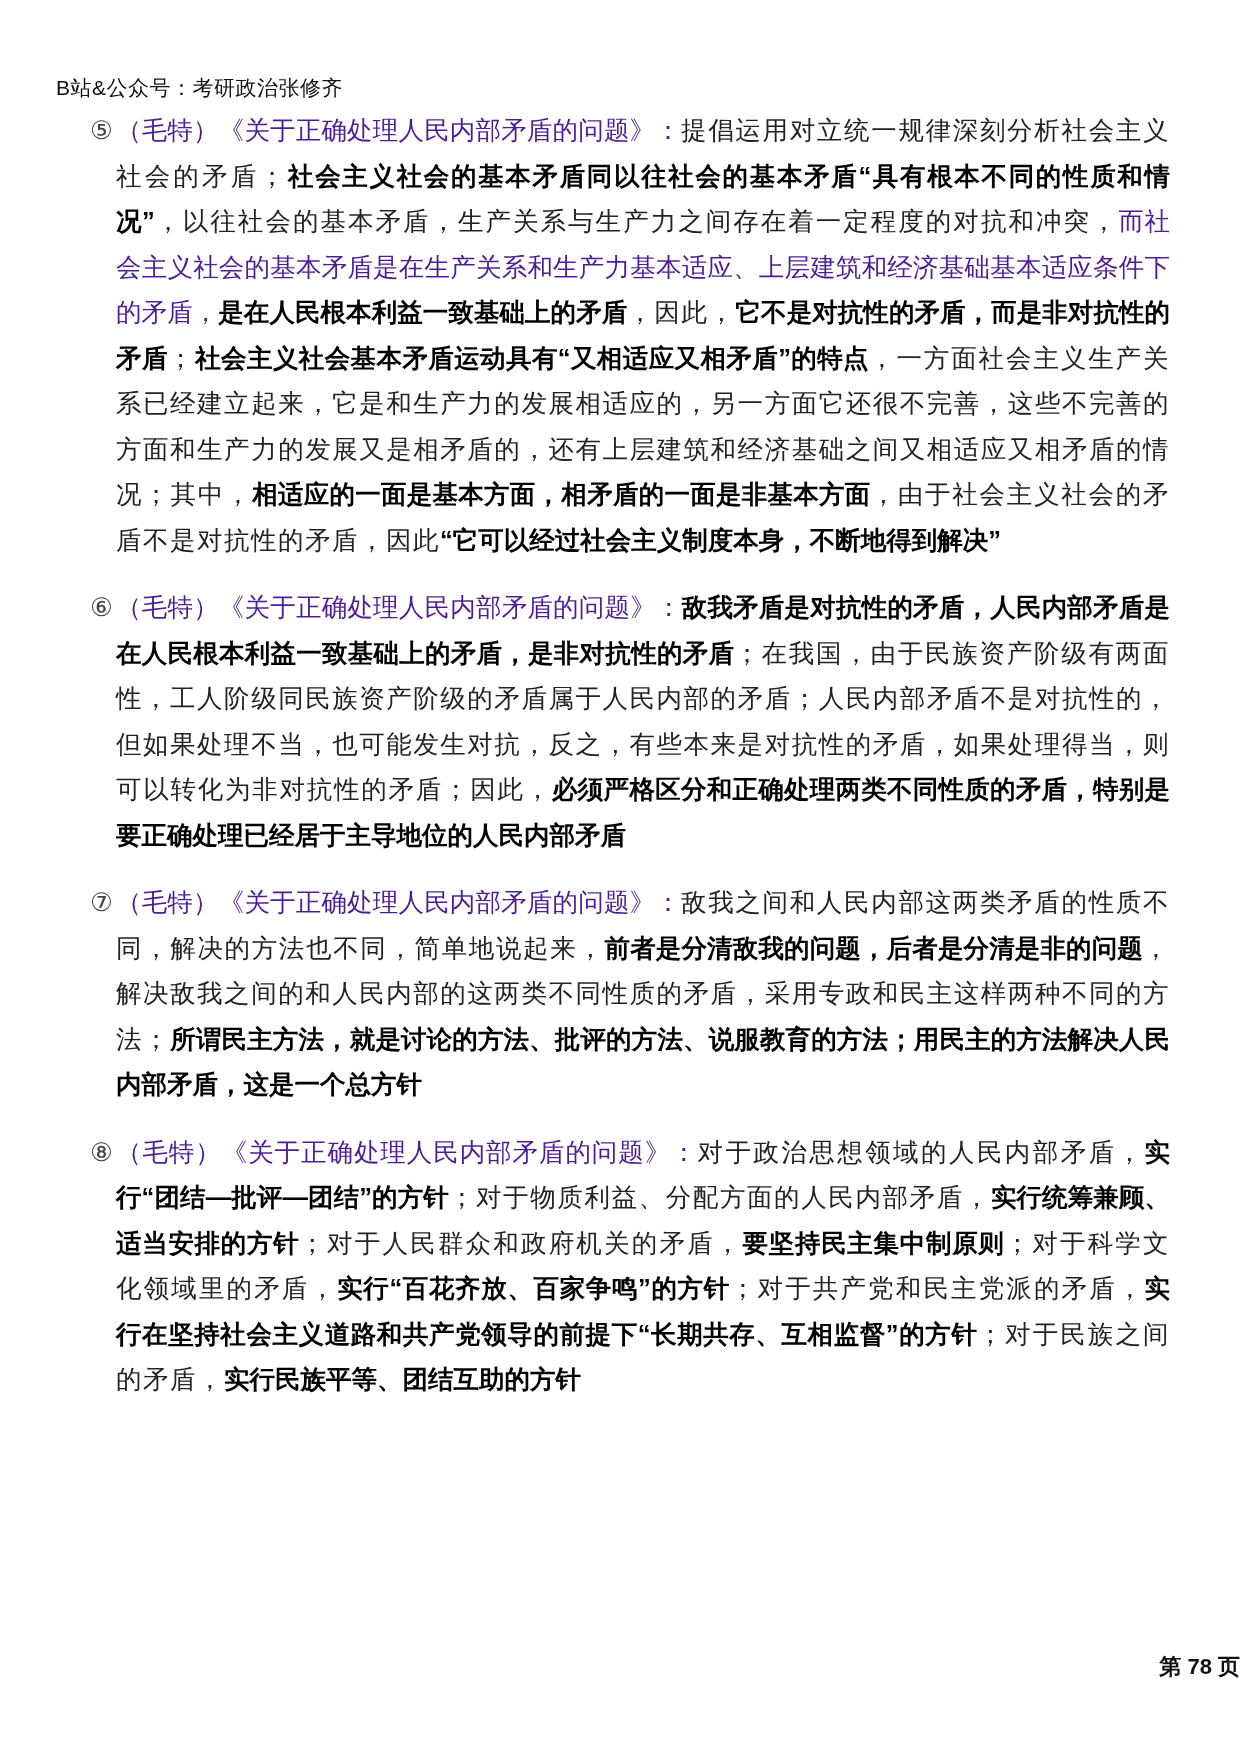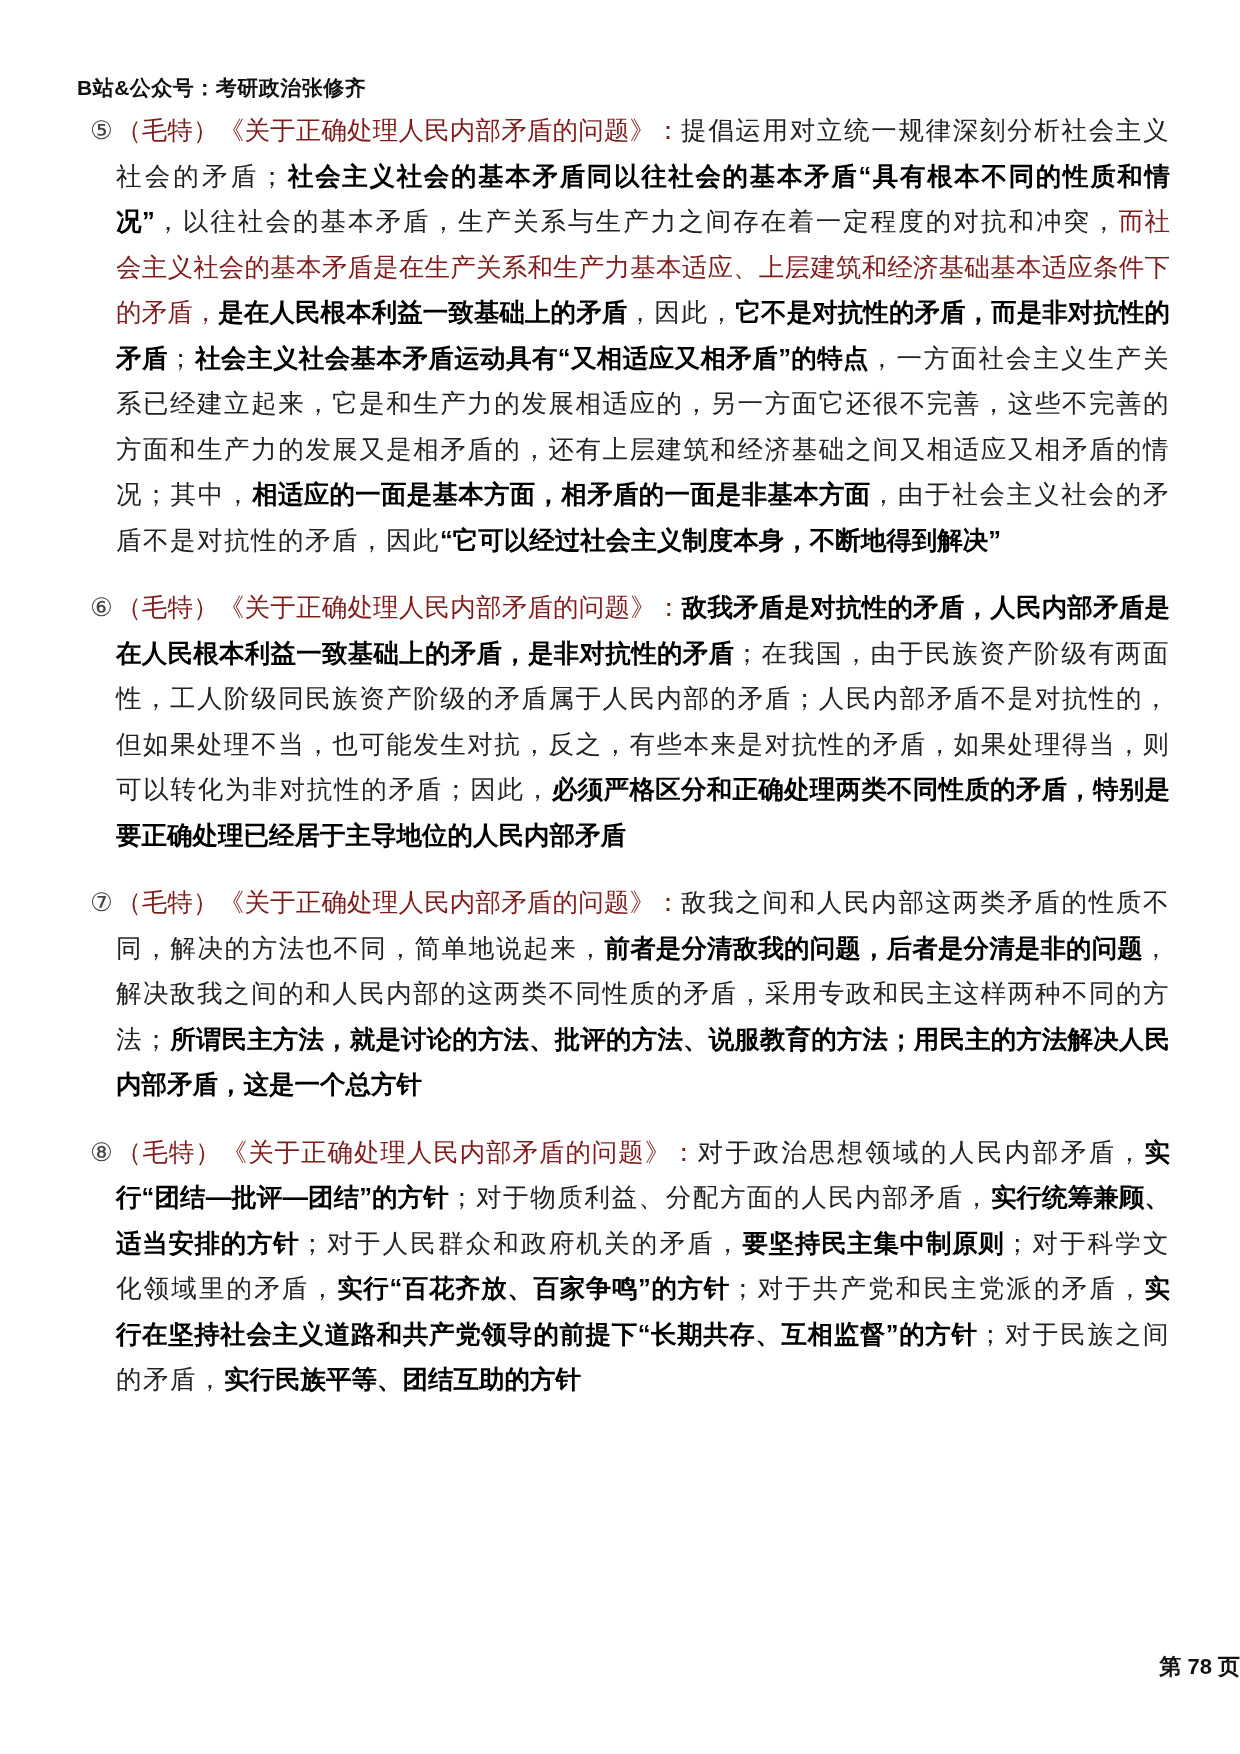--- a/index.html
+++ b/index.html
@@ -1,30 +1,30 @@
 <!DOCTYPE html>
 <html><head>
 <meta charset="utf-8">
 <style>
   html, body { margin: 0; padding: 0; background: #ffffff; }
   body { width: 1240px; height: 1754px; position: relative; overflow: hidden; color: #111; }
   .page { position: absolute; left: 0; top: 0; width: 1240px; height: 1754px; }
   .header {
-    position: absolute; left: 77px; top: 74px;
+    position: absolute; left: 56px; top: 74px;
     font-family: "Liberation Sans", "DejaVu Sans", sans-serif;
-    font-weight: bold; font-size: 21px; color: #111; letter-spacing: 0.5px;
+    font-weight: normal; font-size: 21px; color: #111; letter-spacing: 0.5px;
   }
   .content { position: absolute; left: 98px; top: 108px; width: 1072px; }
   .item { position: relative; padding-left: 18px; font-size: 25.5px; line-height: 45.5px; margin-bottom: 22px; text-align: justify; }
   .item .marker {
     position: absolute; left: -8px; top: 0;
     font-family: "DejaVu Sans", sans-serif; font-weight: 300; color: #444;
   }
   .seg { }
-  .seg.light { font-family: "DejaVu Sans", "Liberation Sans", sans-serif; font-weight: normal; color: #7f1d1d; margin-top: 21px; }
+  .seg.light { font-family: "DejaVu Sans", "Liberation Sans", sans-serif; font-weight: normal; color: #4c1d95; margin-top: 21px; }
   .seg.serif { font-family: "DejaVu Serif", "Liberation Serif", serif; color: #222; letter-spacing: 1.5px; }
   .seg.bold { font-family: "Liberation Sans", "DejaVu Sans", sans-serif; font-weight: bold; color: #000; }
   .item-text { display: block; padding-left: 0; }
   .footer {
     position: absolute; left: 0; width: 1240px; top: 1652px; text-align: right;
     font-family: "Liberation Sans", "DejaVu Sans", sans-serif; font-weight: bold; font-size: 22px; color: #111;
   }
 </style>
 </head>
 <body>

